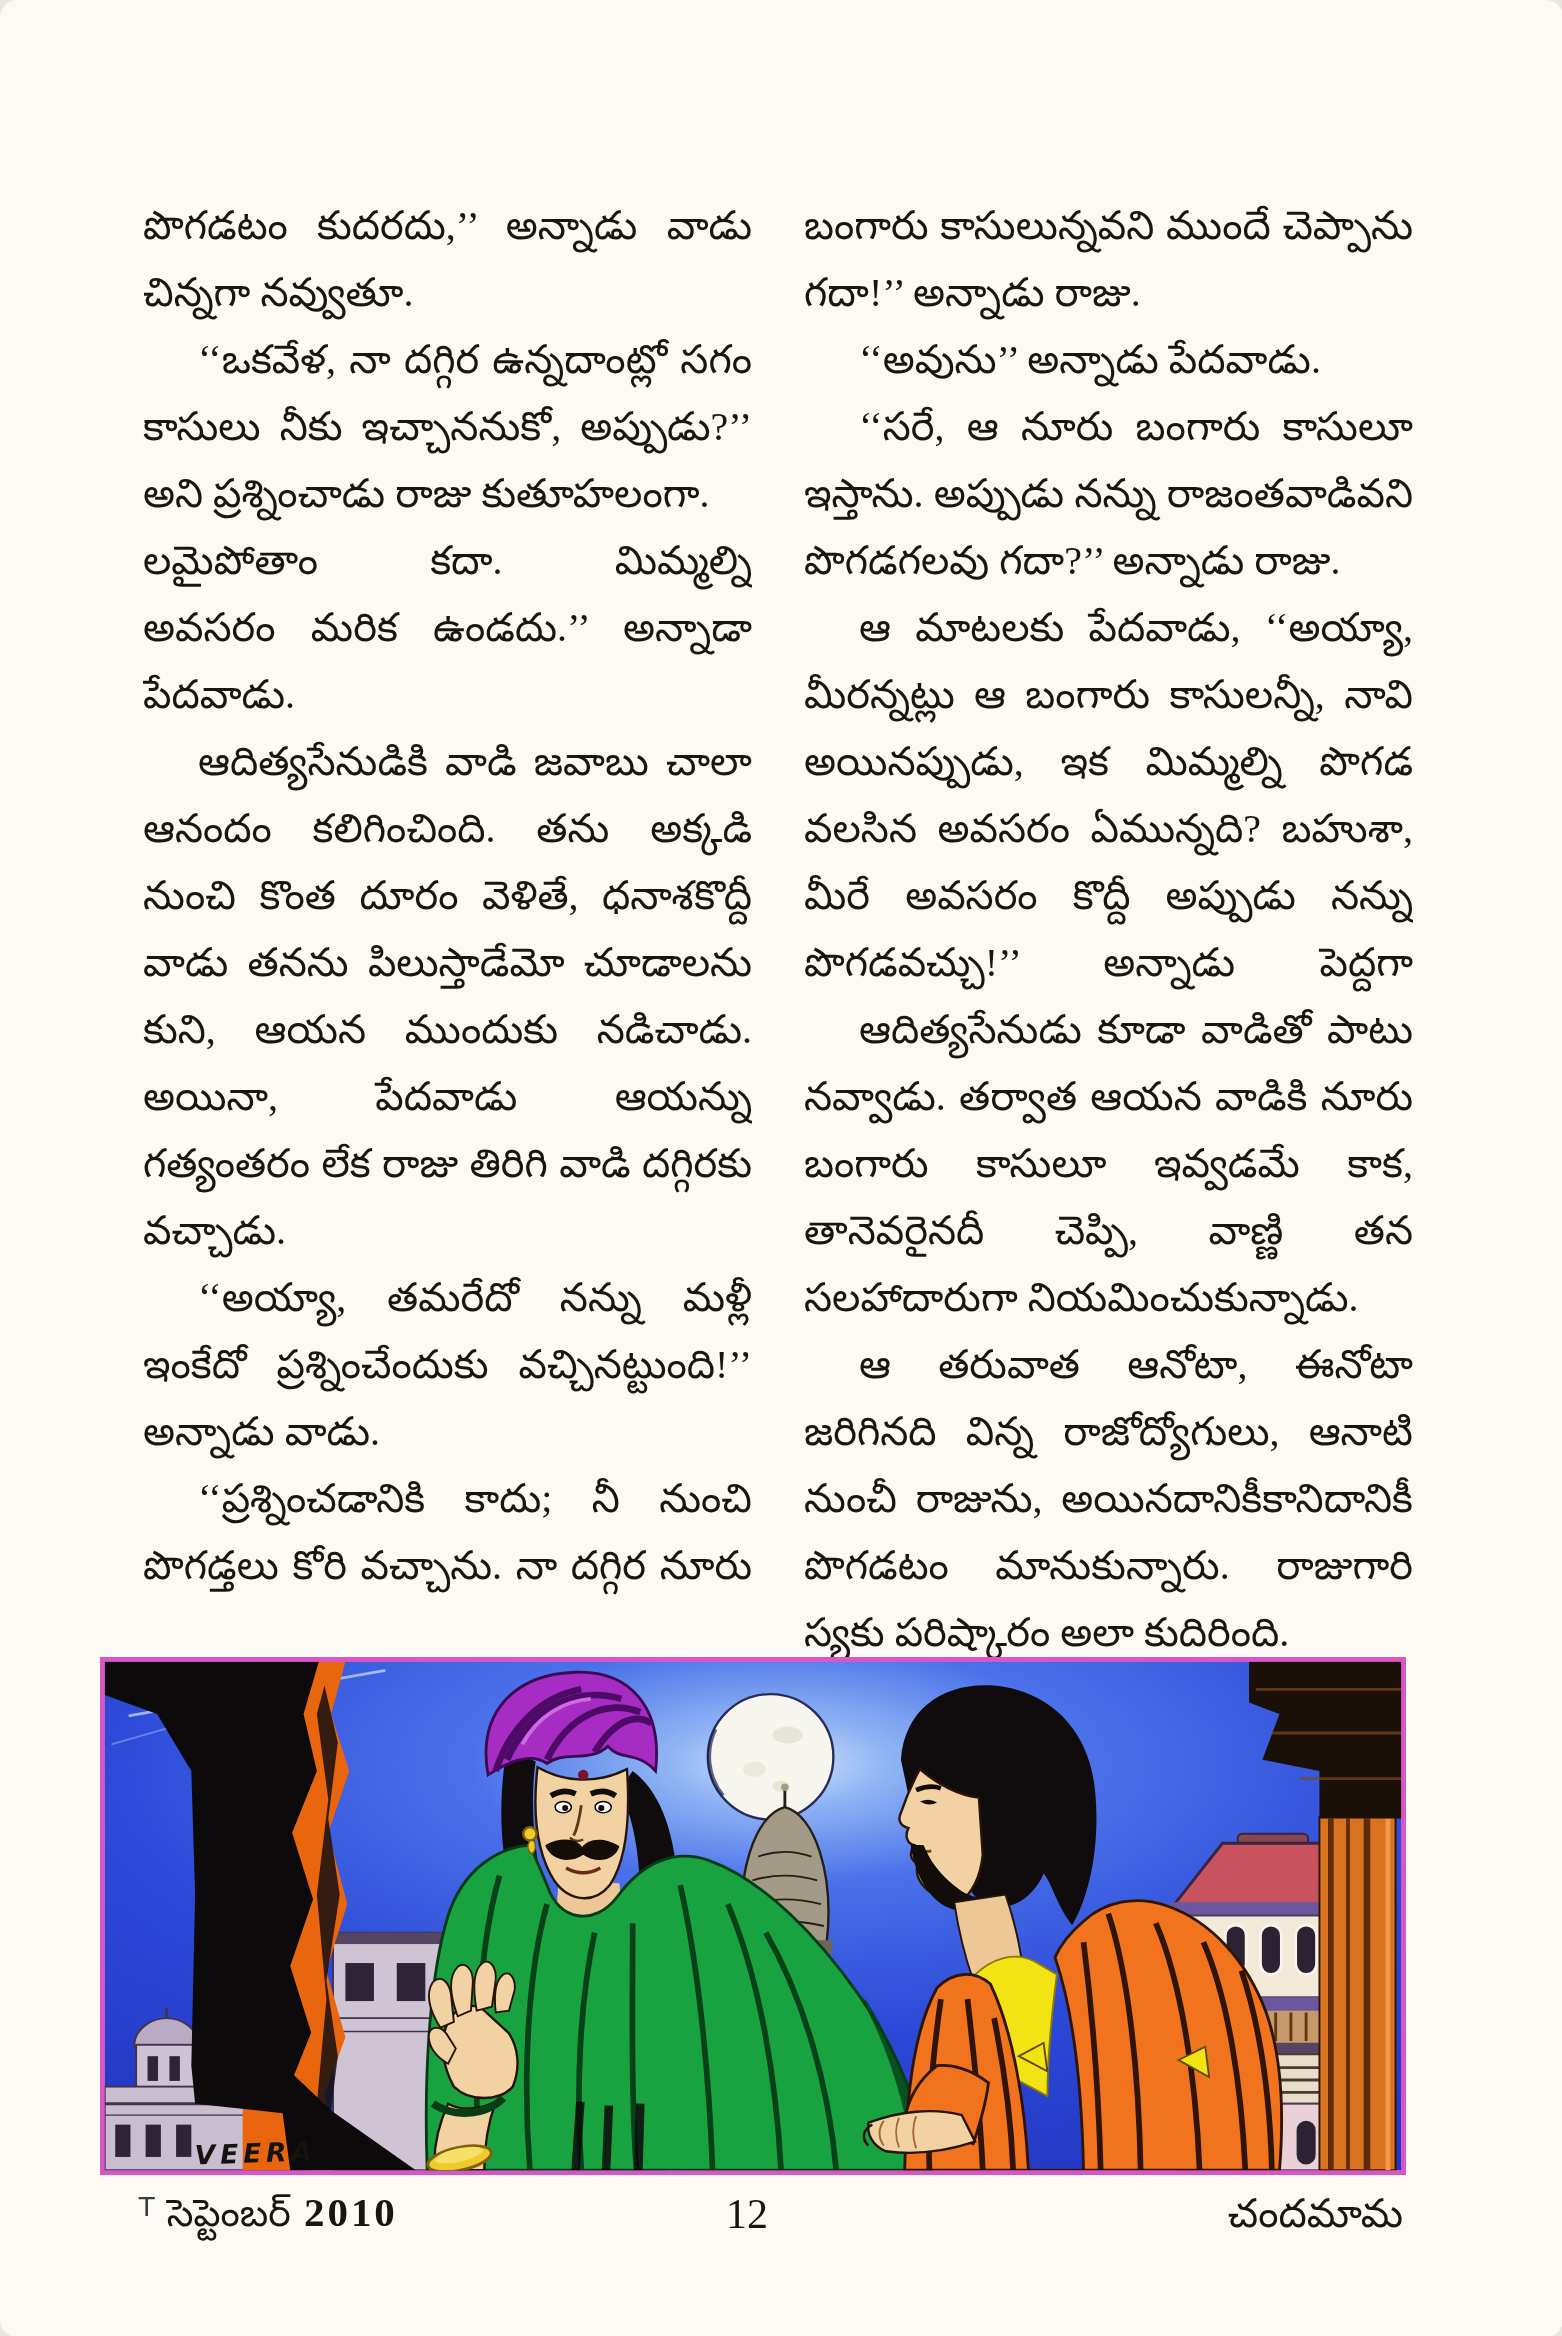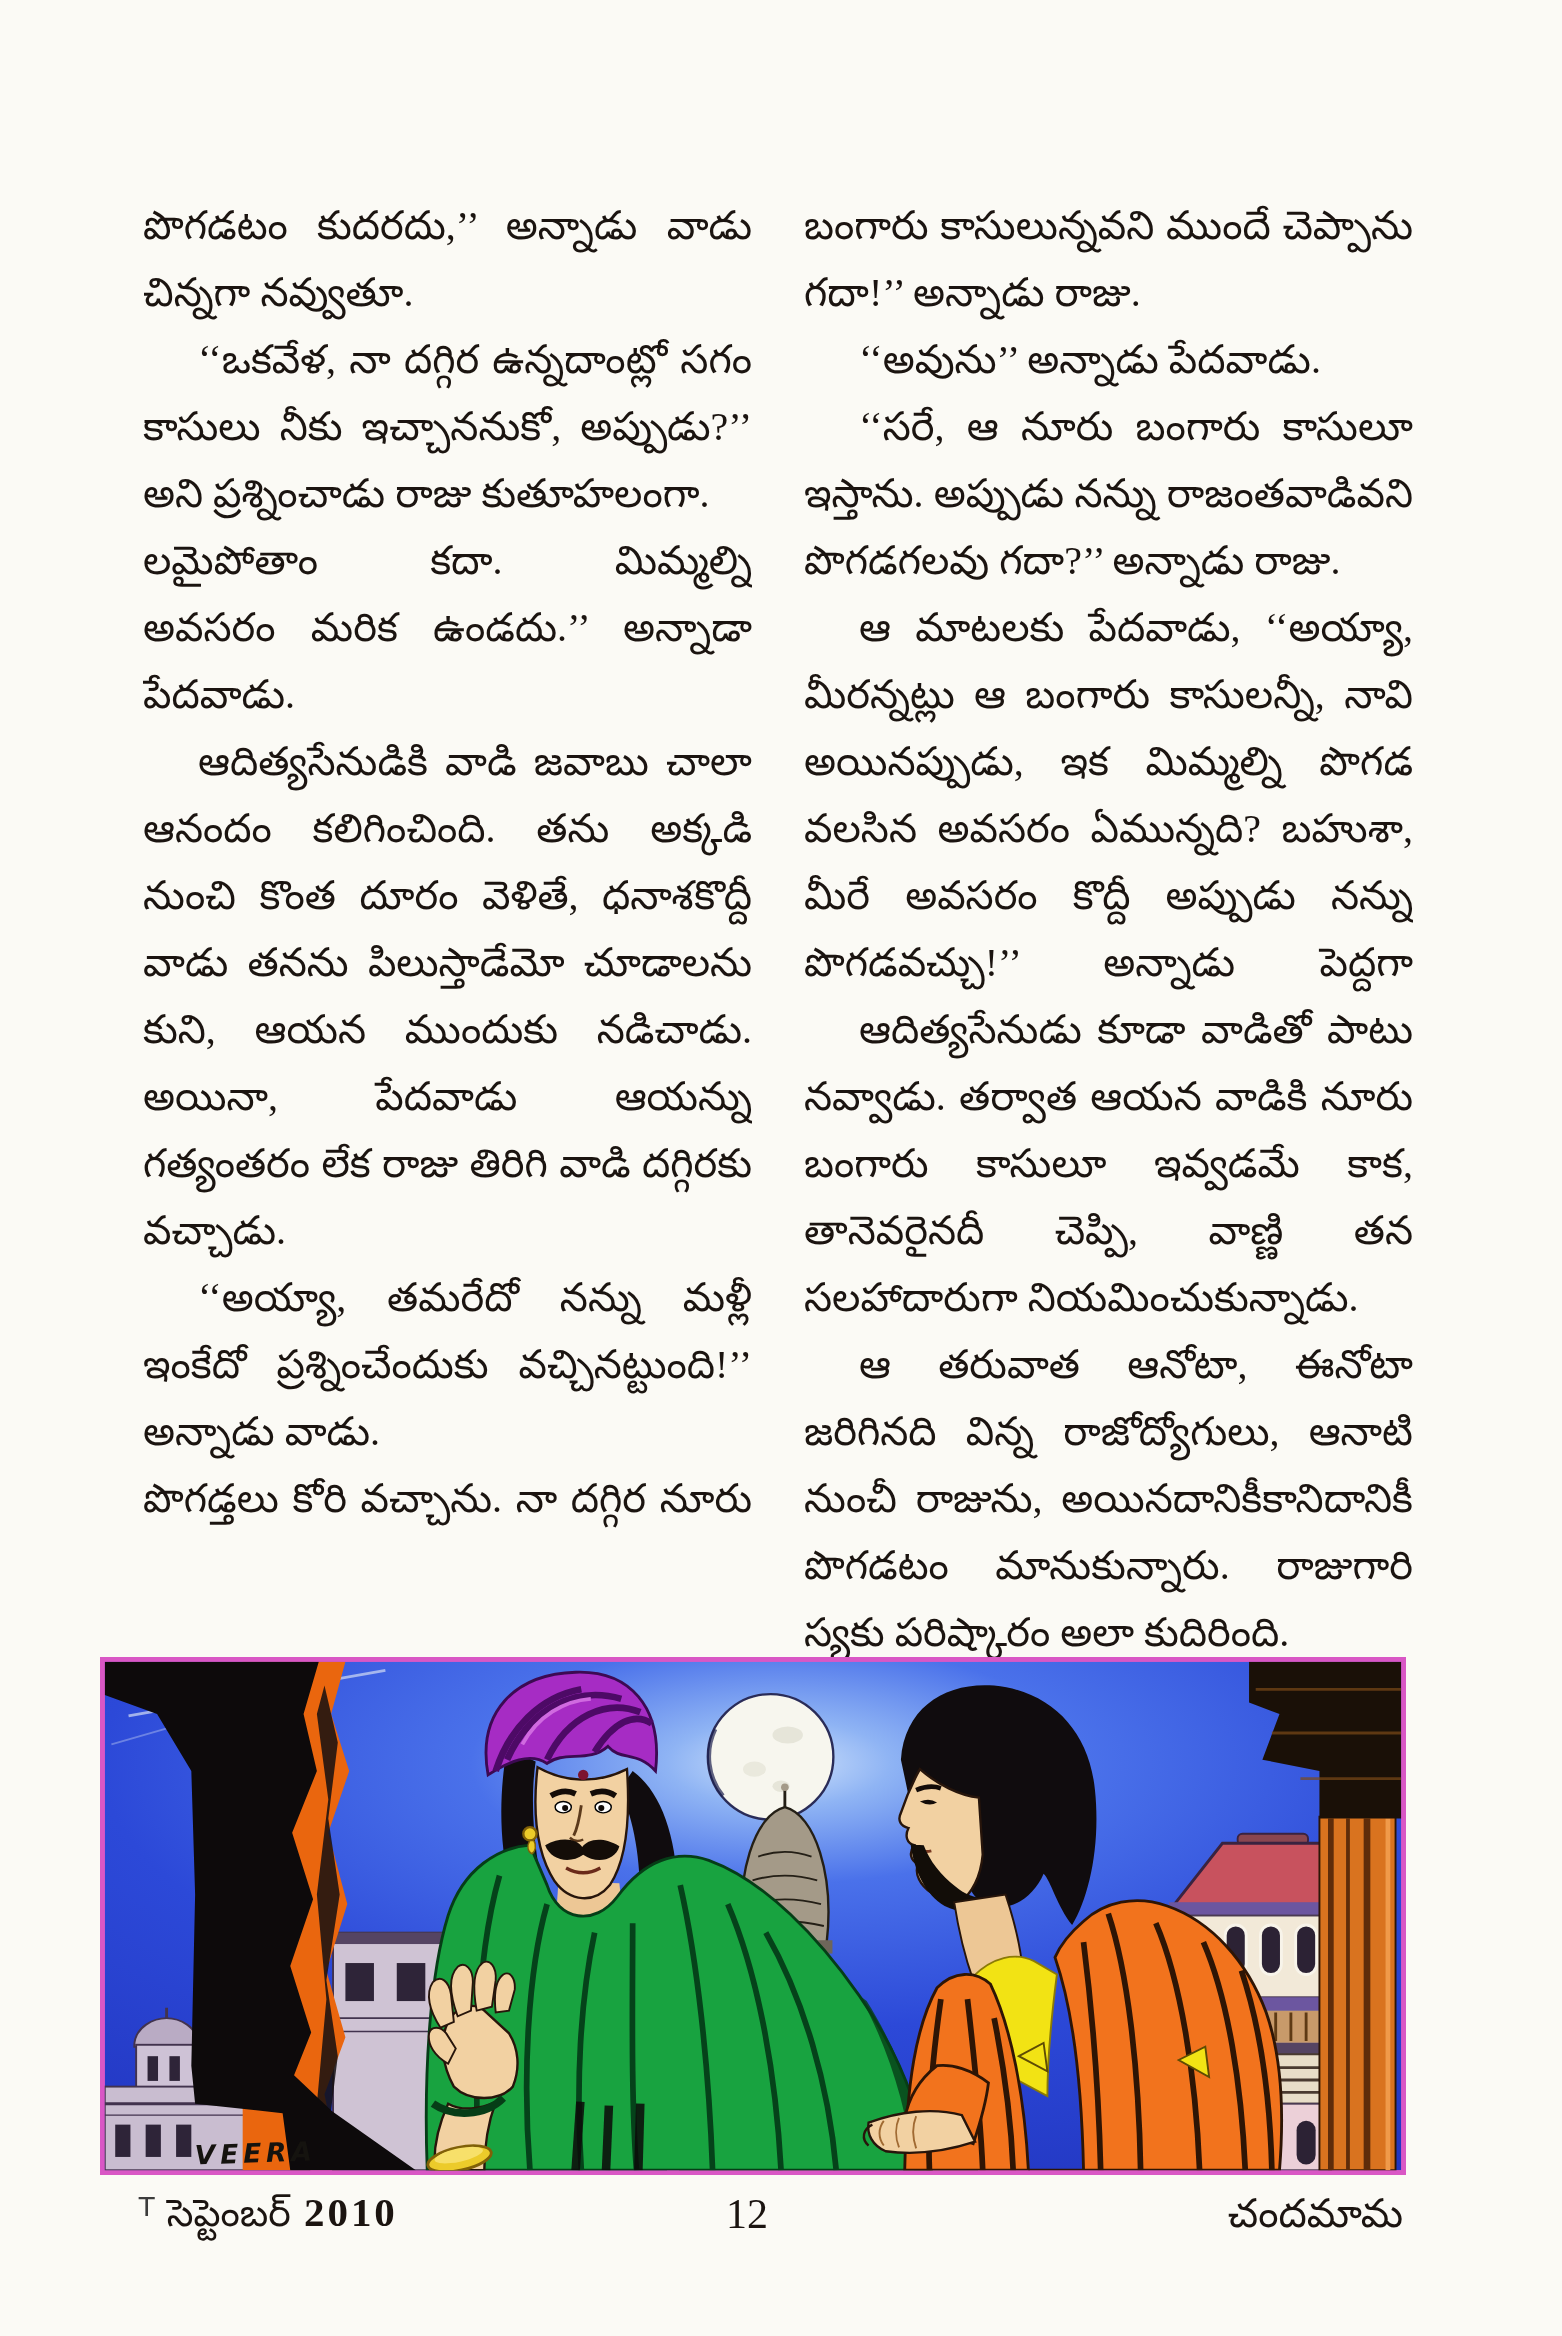--- a/index.html
+++ b/index.html
@@ -1,18 +1,18 @@
 <!DOCTYPE html>
 <html style="font-size:15px"><head>
 <meta charset="utf-8">
 <style>
   html,body{margin:0;padding:0;background:#e8e6e0;}
   .page{
     position:relative;width:1563px;height:2337px;background:#fbfaf5;
-    font-family:"Liberation Serif","DejaVu Serif",serif;color:#1b1410;overflow:hidden;
+    font-family:"Liberation Serif","DejaVu Serif",serif;color:#1b1410;overflow:hidden;border-radius:17px;
   }
   .col{position:absolute;top:192px;width:609px;font-size:40px;line-height:67px;}
   .col-left{left:143px;}
   .col-right{left:804px;}
   .line{height:67px;overflow:hidden;text-align:justify;text-align-last:justify;}
   .line.para-start{text-indent:55px;}
   .line.para-end{text-align-last:left;}
   .illustration{position:absolute;left:100px;top:1657px;width:1306px;height:518px;margin:0;}
   .illustration svg{display:block;width:100%;height:100%;}
   .page-footer{position:absolute;left:0;top:2180px;width:1563px;height:76px;font-size:38px;}
@@ -43,20 +43,21 @@
         <div class="line">ఆనందం కలిగించింది. తను అక్కడి</div>
         <div class="line">నుంచి కొంత దూరం వెళితే, ధనాశకొద్దీ</div>
         <div class="line">వాడు తనను పిలుస్తాడేమో చూడాలను</div>
         <div class="line">కుని, ఆయన ముందుకు నడిచాడు.</div>
         <div class="line">అయినా, పేదవాడు ఆయన్ను పిలవలేదు.</div>
         <div class="line">గత్యంతరం లేక రాజు తిరిగి వాడి దగ్గిరకు</div>
         <div class="line para-end">వచ్చాడు.</div>
         <div class="line para-start">‘‘అయ్యా, తమరేదో నన్ను మళ్లీ</div>
         <div class="line">ఇంకేదో ప్రశ్నించేందుకు వచ్చినట్టుంది!’’</div>
         <div class="line para-end">అన్నాడు వాడు.</div>
+        <div class="line para-start">‘‘ప్రశ్నించడానికి కాదు; నీ నుంచి</div>
         <div class="line">పొగడ్తలు కోరి వచ్చాను. నా దగ్గిర నూరు</div>
       </section>
     <section class="col col-right">
         <div class="line">బంగారు కాసులున్నవని ముందే చెప్పాను</div>
         <div class="line para-end">గదా!’’ అన్నాడు రాజు.</div>
         <div class="line para-start para-end">‘‘అవును’’ అన్నాడు పేదవాడు.</div>
         <div class="line para-start">‘‘సరే, ఆ నూరు బంగారు కాసులూ</div>
         <div class="line">ఇస్తాను. అప్పుడు నన్ను రాజంతవాడివని</div>
         <div class="line para-end">పొగడగలవు గదా?’’ అన్నాడు రాజు.</div>
         <div class="line para-start">ఆ మాటలకు పేదవాడు, ‘‘అయ్యా,</div>

